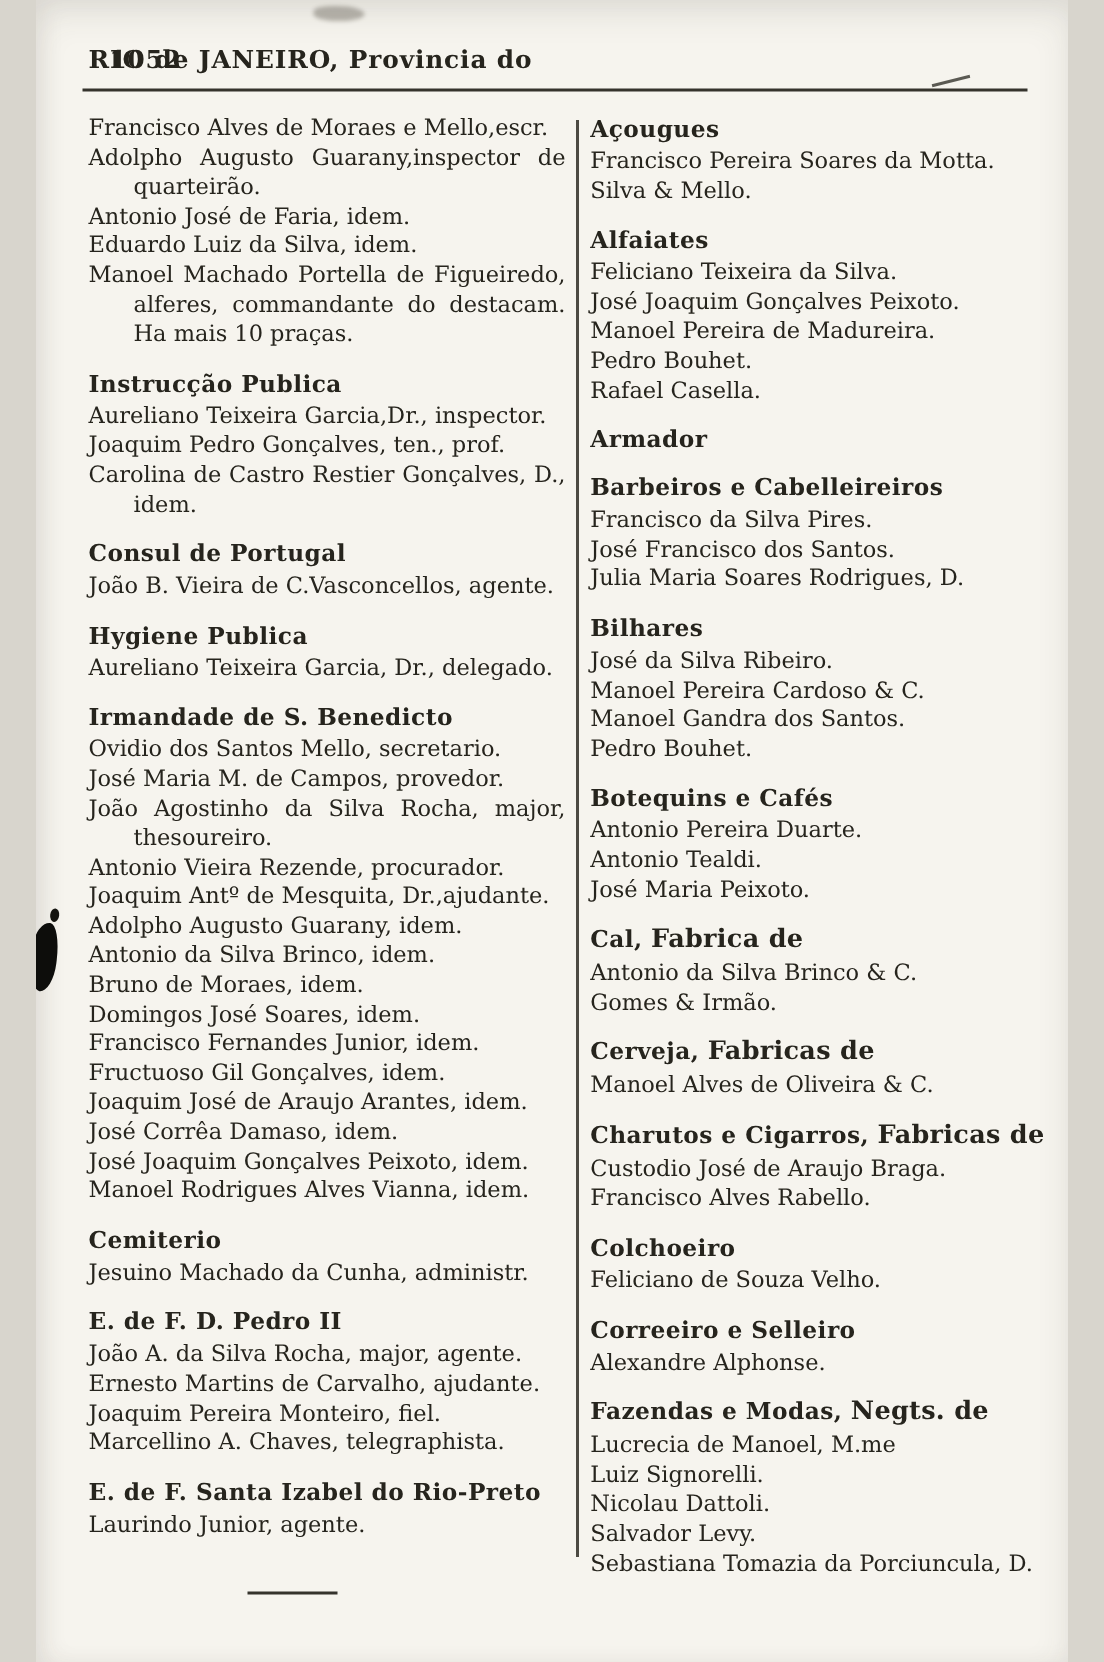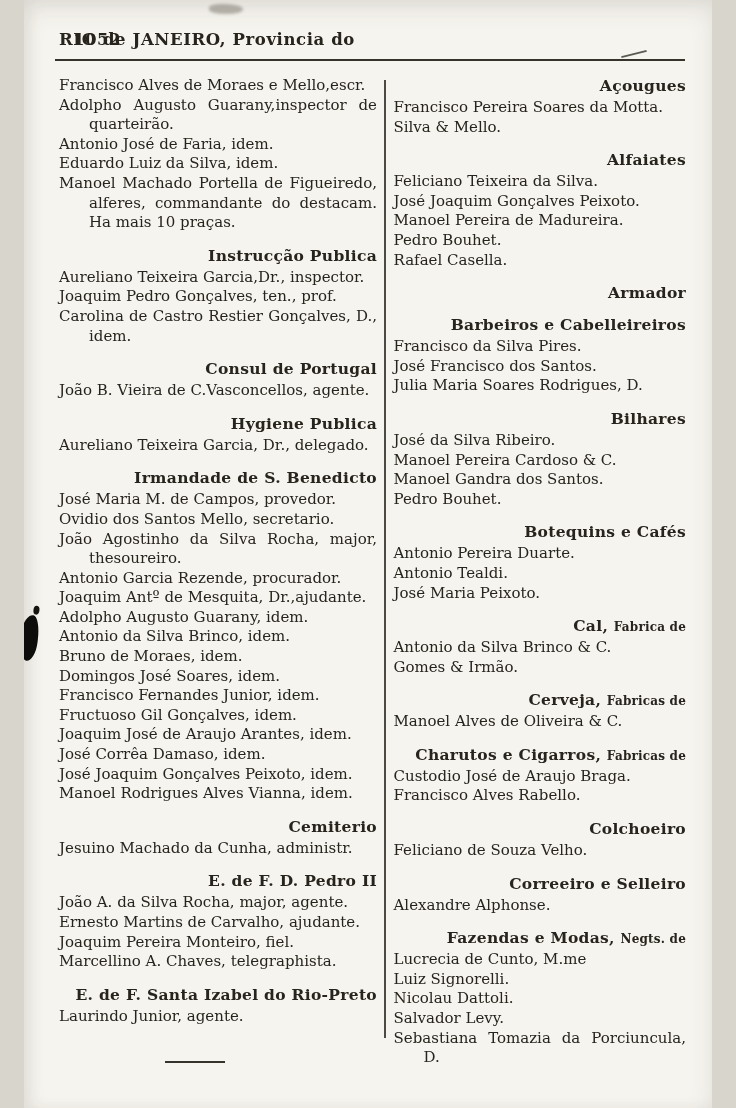--- a/index.html
+++ b/index.html
@@ -29,36 +29,36 @@
   }
   .header-rule{
     position:absolute;top:59px;left:31px;right:27px;height:2px;
     background:var(--rule);
   }
   .header-rule:after{
     content:"";position:absolute;right:38px;top:-6px;width:26px;height:2px;
     background:var(--rule);transform:rotate(-14deg);opacity:.8;
   }
   .columns{
-    position:absolute;top:76px;left:35px;right:26px;
+    position:absolute;top:76px;left:35px;right:14px;
     display:flex;align-items:flex-start;
   }
   .col{min-width:0;}
   .col-left{width:318px;}
   .col-right{flex:1;}
   .divider{
     width:1.5px;height:958px;background:#4c4a42;margin:4px 8px 0 7px;flex:none;
   }
   .section{margin:0;}
   .heading{
     margin:13px 0 3px 0;
-    font-size:15.5px;font-weight:bold;text-align:right;letter-spacing:.3px;
+    font-size:15.5px;font-weight:bold;text-align:left;letter-spacing:.3px;
   }
   .section:first-child .heading{margin-top:0;}
-  .heading-sub{font-size:12px;font-weight:bold;letter-spacing:.2px;}
+  .heading-sub{font-size:17px;font-weight:bold;letter-spacing:.2px;}
   .entry{
     margin:0;font-size:15px;line-height:19.6px;
     padding-left:30px;text-indent:-30px;
     text-align:justify;
   }
   .end-rule{
     position:absolute;left:141px;top:1061px;width:60px;height:2px;
     background:var(--rule);
   }
   .ink-blot{
@@ -106,24 +106,24 @@
         <div class="section">
           <h3 class="heading"><span>Consul de Portugal</span></h3>
           <p class="entry">João B. Vieira de C.Vasconcellos, agente.</p>
         </div>
         <div class="section">
           <h3 class="heading"><span>Hygiene Publica</span></h3>
           <p class="entry">Aureliano Teixeira Garcia, Dr., delegado.</p>
         </div>
         <div class="section">
           <h3 class="heading"><span>Irmandade de S. Benedicto</span></h3>
+          <p class="entry">Ovidio dos Santos Mello, secretario.</p>
           <p class="entry">José Maria M. de Campos, provedor.</p>
-          <p class="entry">Ovidio dos Santos Mello, secretario.</p>
           <p class="entry">João Agostinho da Silva Rocha, major, thesoureiro.</p>
-          <p class="entry">Antonio Garcia Rezende, procurador.</p>
+          <p class="entry">Antonio Vieira Rezende, procurador.</p>
           <p class="entry">Joaquim Antº de Mesquita, Dr.,ajudante.</p>
           <p class="entry">Adolpho Augusto Guarany, idem.</p>
           <p class="entry">Antonio da Silva Brinco, idem.</p>
           <p class="entry">Bruno de Moraes, idem.</p>
           <p class="entry">Domingos José Soares, idem.</p>
           <p class="entry">Francisco Fernandes Junior, idem.</p>
           <p class="entry">Fructuoso Gil Gonçalves, idem.</p>
           <p class="entry">Joaquim José de Araujo Arantes, idem.</p>
           <p class="entry">José Corrêa Damaso, idem.</p>
           <p class="entry">José Joaquim Gonçalves Peixoto, idem.</p>
@@ -199,21 +199,21 @@
         <div class="section">
           <h3 class="heading"><span>Colchoeiro</span></h3>
           <p class="entry">Feliciano de Souza Velho.</p>
         </div>
         <div class="section">
           <h3 class="heading"><span>Correeiro e Selleiro</span></h3>
           <p class="entry">Alexandre Alphonse.</p>
         </div>
         <div class="section">
           <h3 class="heading"><span>Fazendas e Modas,</span> <span class="heading-sub">Negts. de</span></h3>
-          <p class="entry">Lucrecia de Cunto, M.me</p>
+          <p class="entry">Lucrecia de Manoel, M.me</p>
           <p class="entry">Luiz Signorelli.</p>
           <p class="entry">Nicolau Dattoli.</p>
           <p class="entry">Salvador Levy.</p>
           <p class="entry">Sebastiana Tomazia da Porciuncula, D.</p>
         </div>
       </div>
   </div>
 
   <div class="ink-blot"></div>
   <div class="end-rule"></div>

